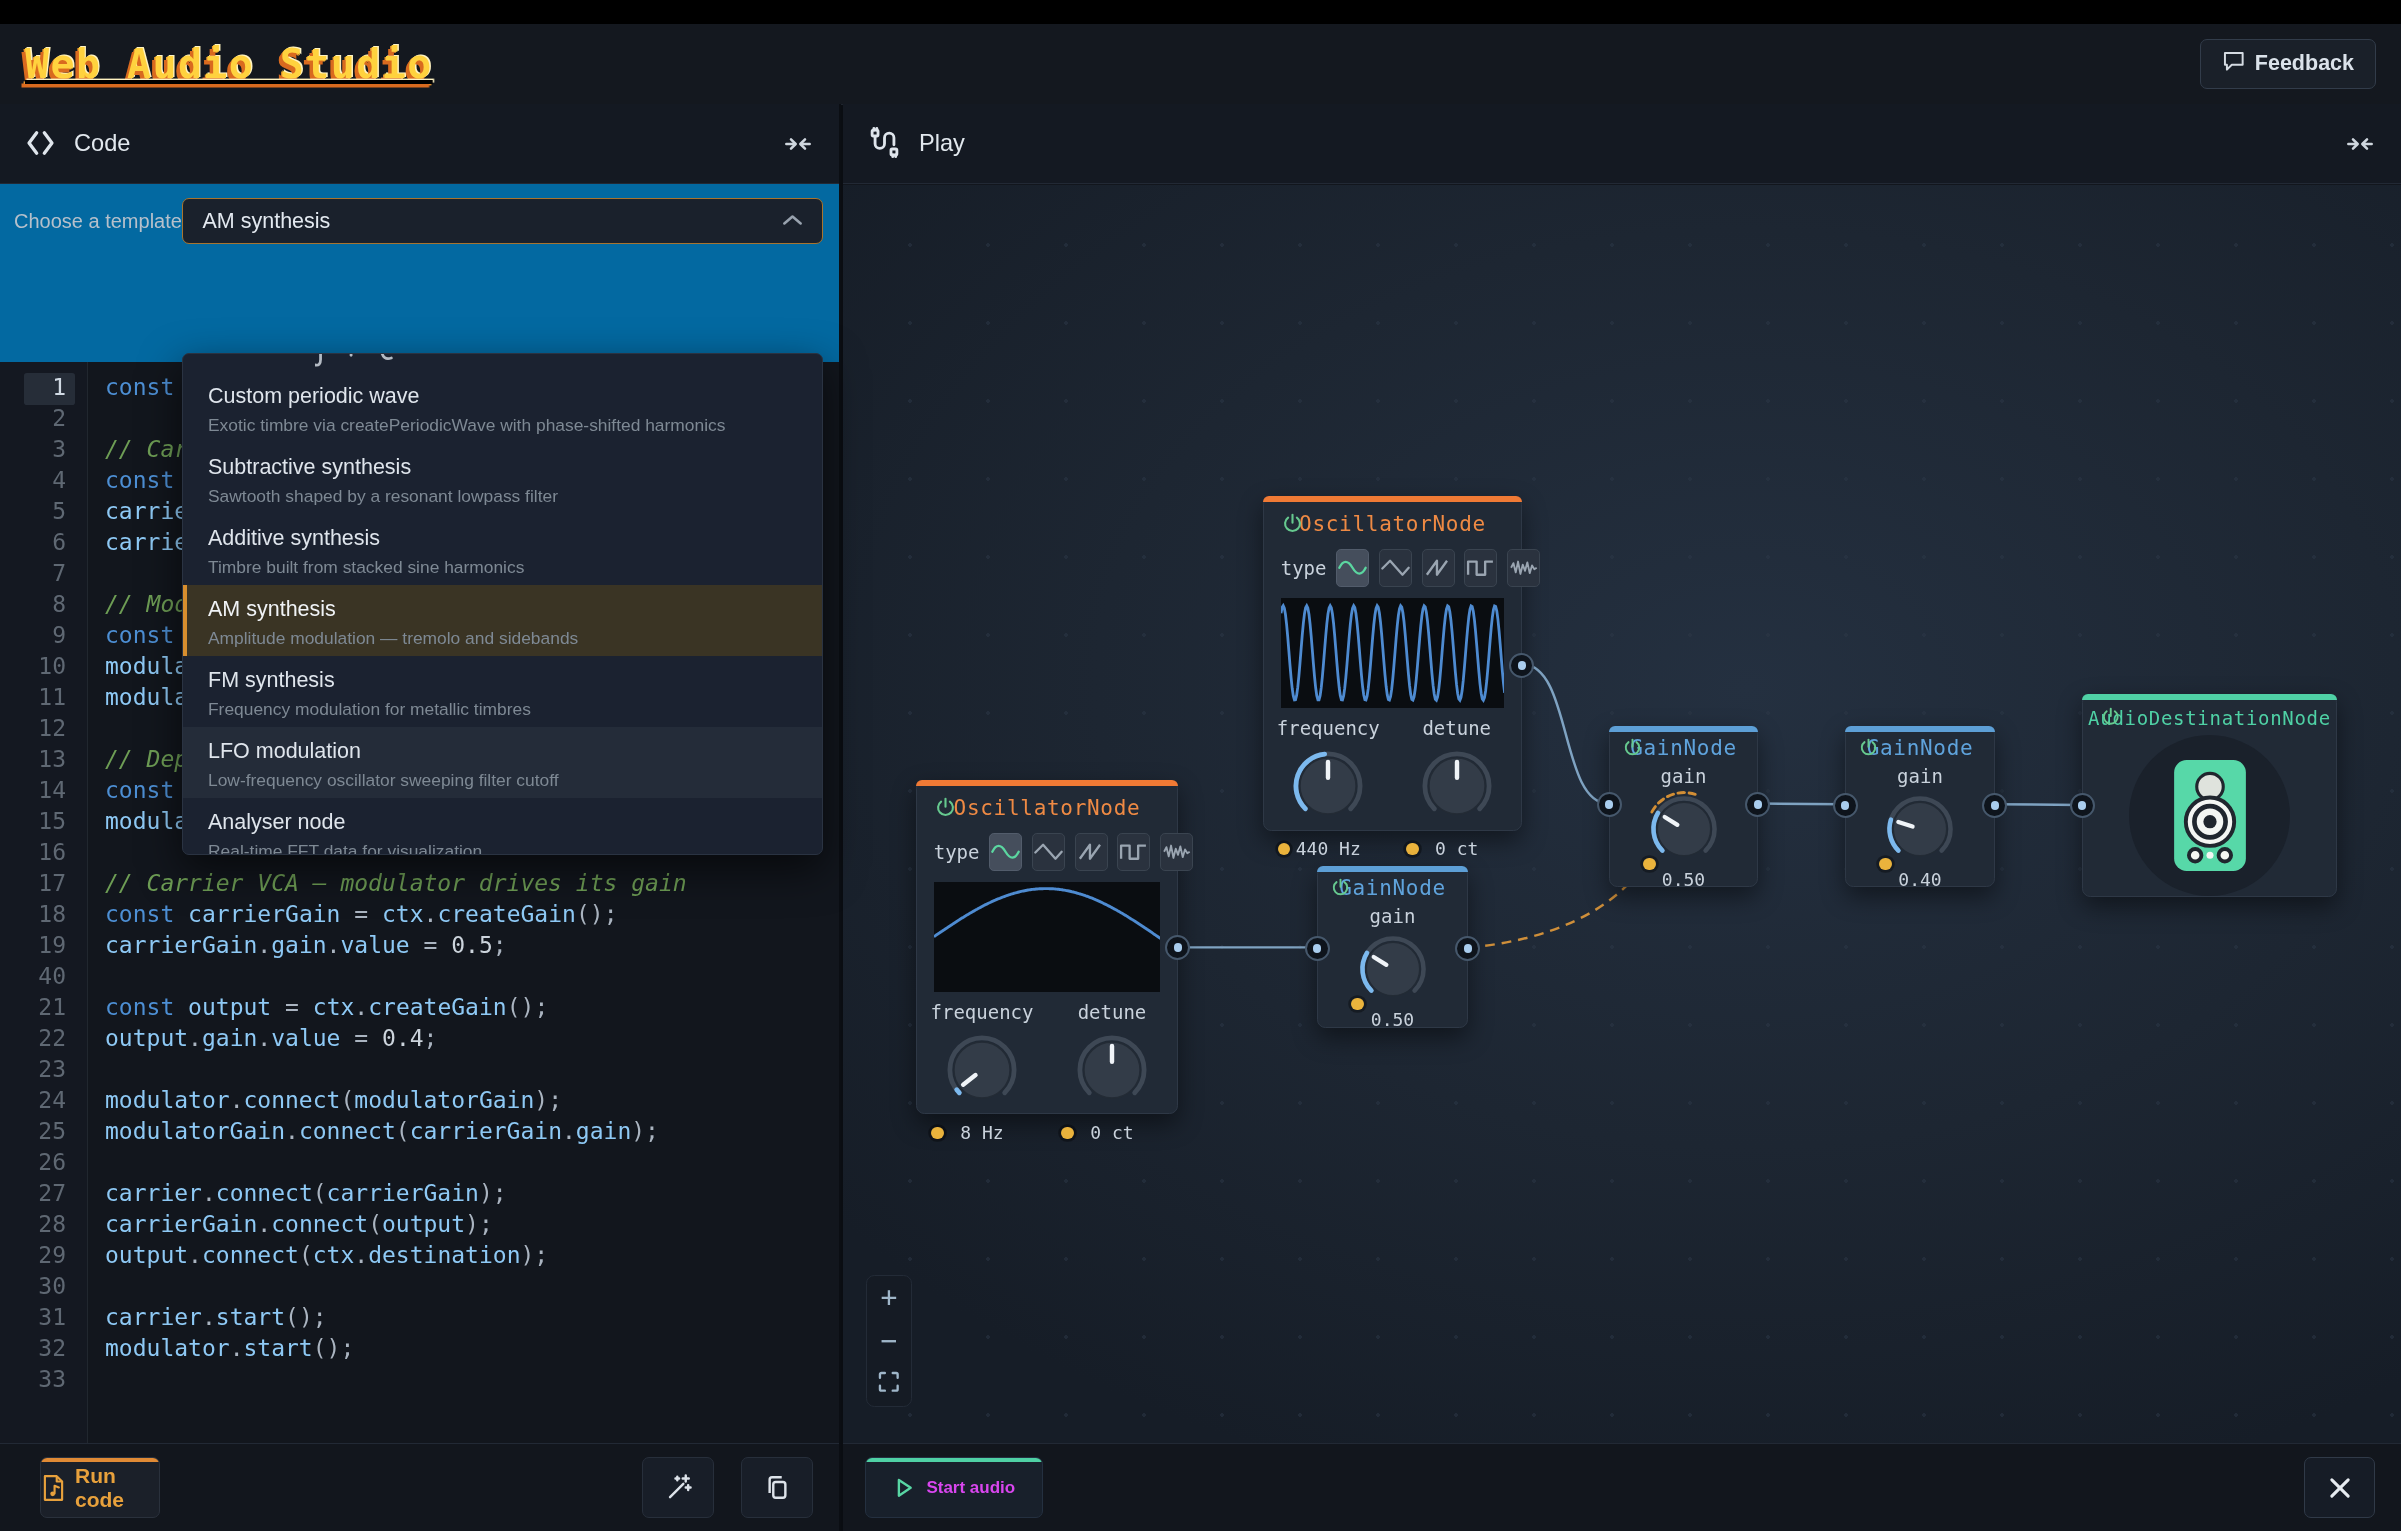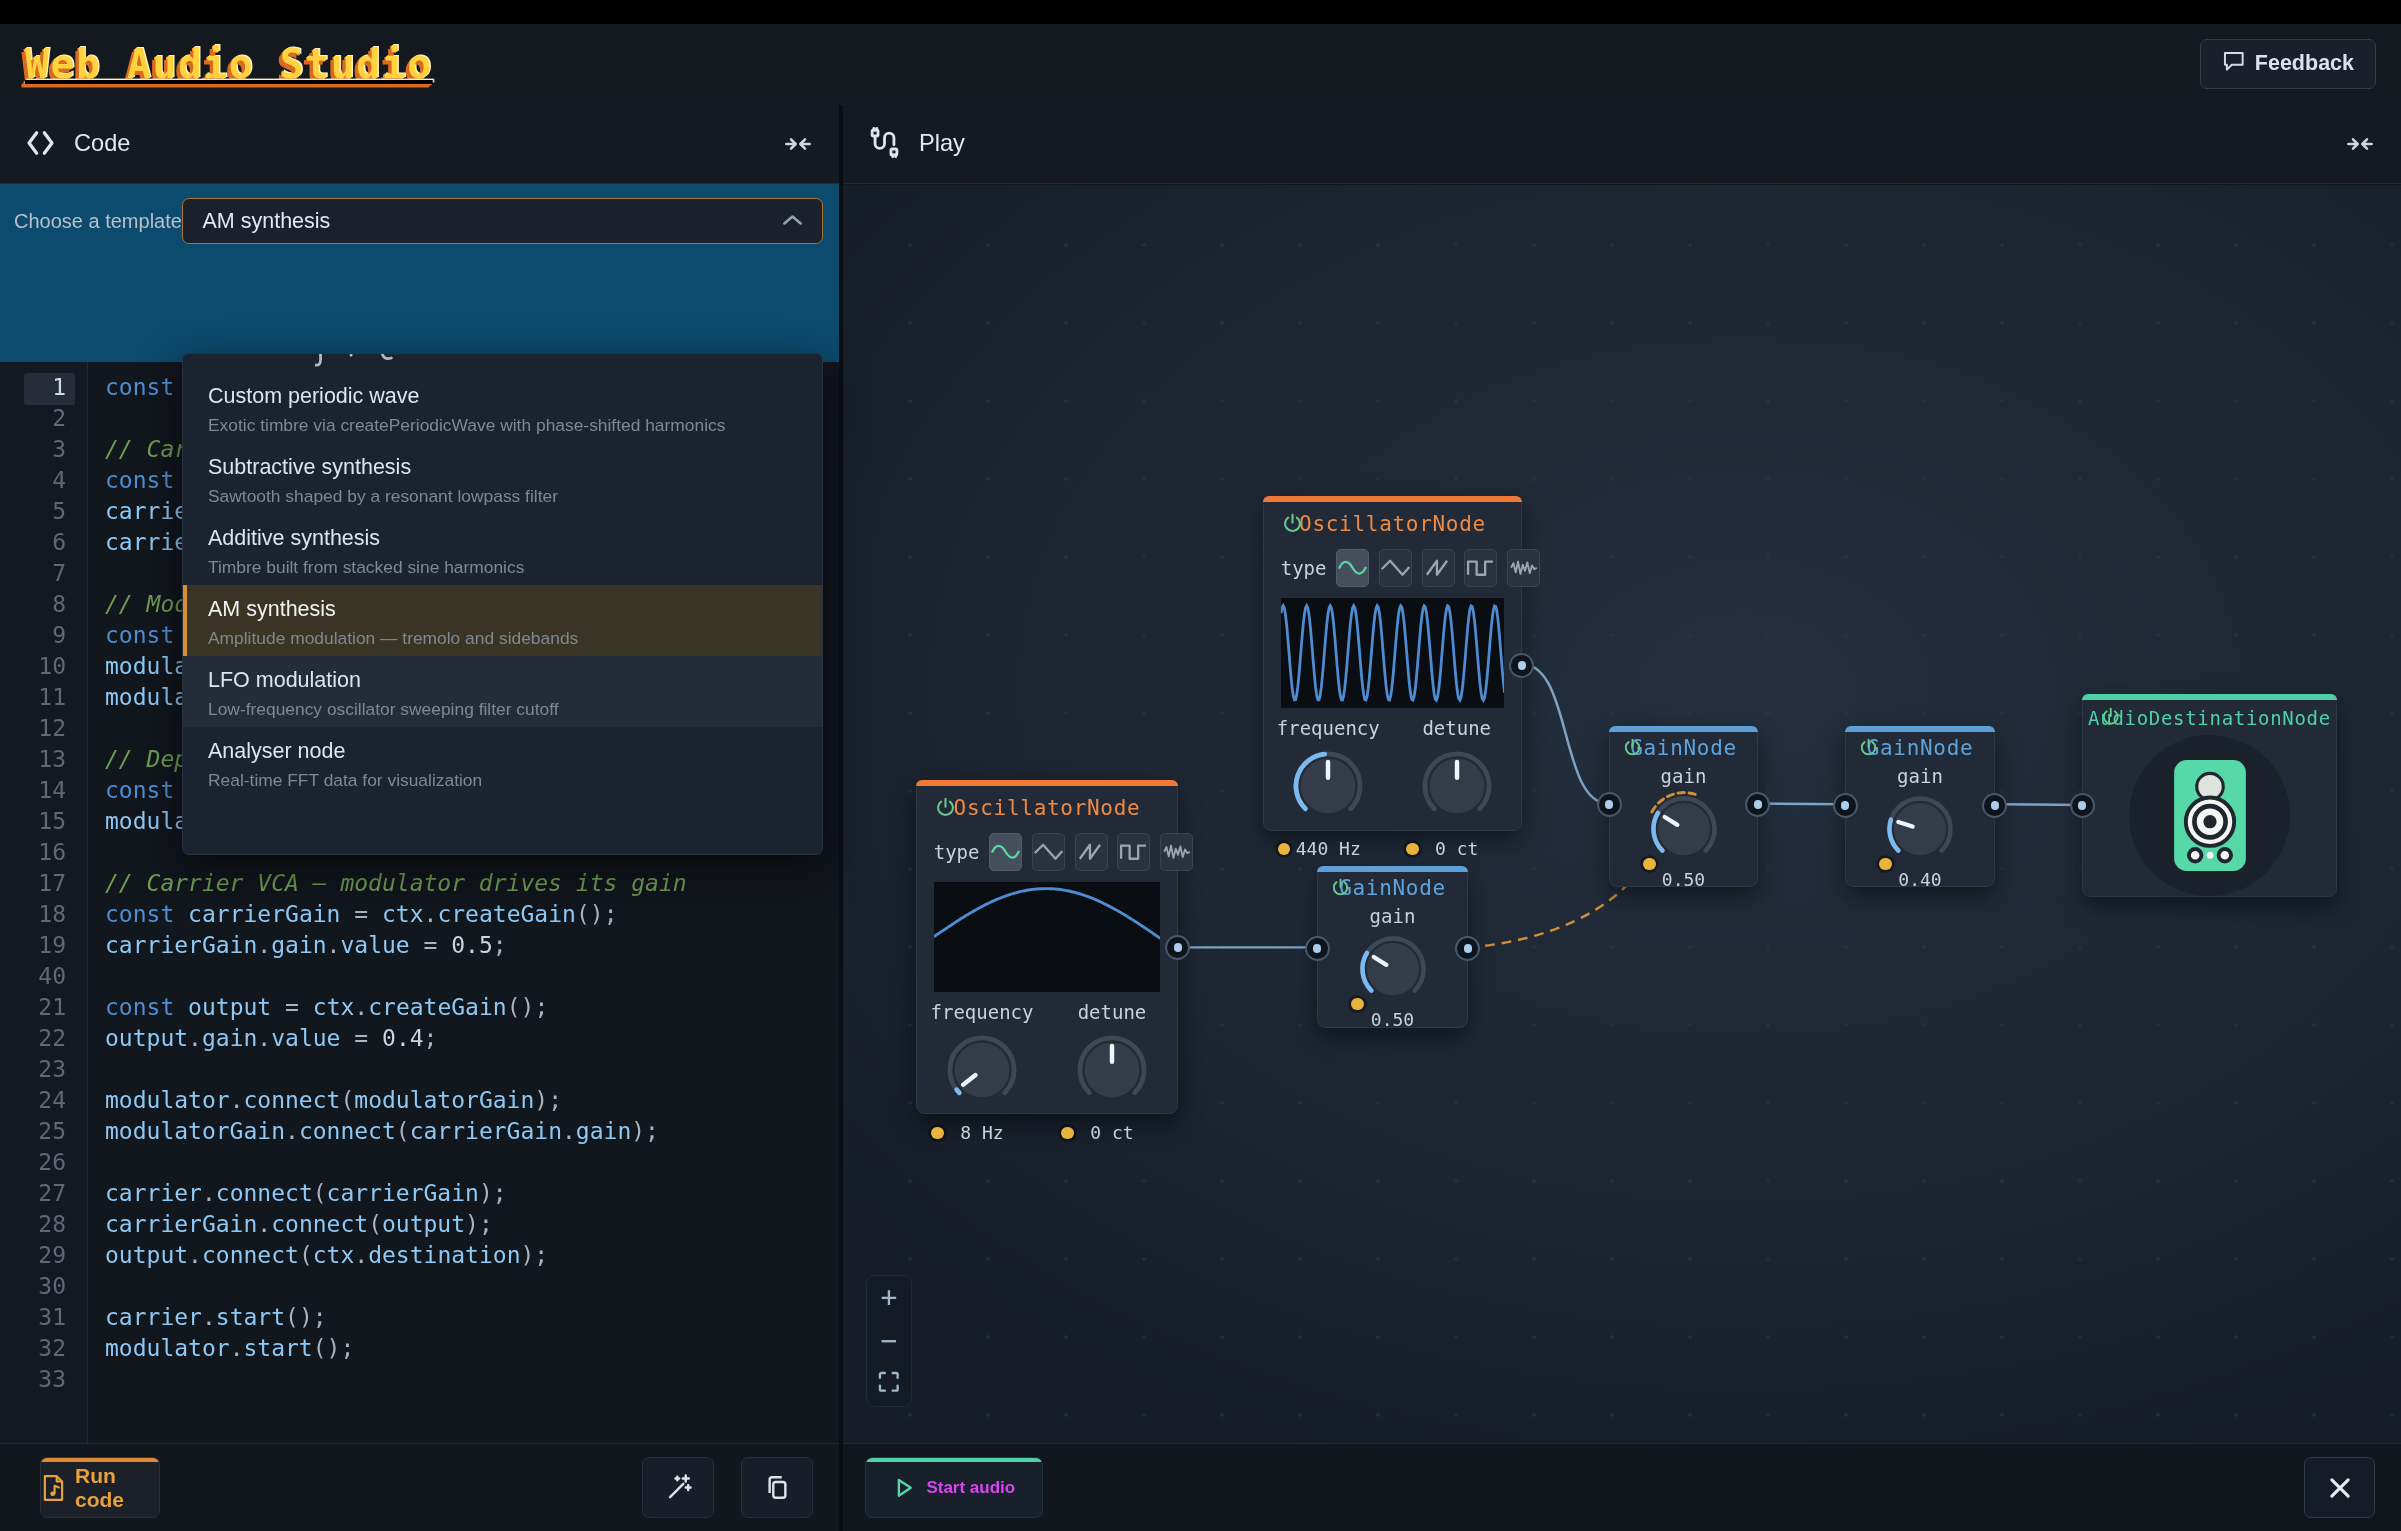--- a/index.html
+++ b/index.html
@@ -13,21 +13,21 @@
   #logo { margin-left:25px; font-family:"DejaVu Sans Mono", monospace; font-weight:bold;
     font-size:40px; letter-spacing:1.4px; color:#ffd23e;
     text-shadow:-3.5px 3.5px 0 #d96a1f, -1.4px 1.4px 0 #ef9a2e, 1.4px -1.4px 0 #fff3c2; }
   #feedback-btn { position:absolute; right:25px; top:50%; transform:translateY(-50%);
     height:50px; padding:0 21px; display:flex; align-items:center; gap:9.7px;
     background:#1a2029; border:1.4px solid #323c4a; border-radius:7px;
     color:#dbe2ea; font-size:21.5px; font-weight:bold; cursor:pointer; }
 
   
   #code-panel { position:absolute; left:0; top:104px; width:841px; bottom:0;
-    background:#0c4a6e; border-right:2.1px solid #0b0e13; }
+    background:#0369a1; border-right:2.1px solid #0b0e13; }
   #play-panel { position:absolute; left:843px; top:104px; right:0; bottom:0; background:#12161d; }
   .panel-header { height:80px; border-bottom:1.4px solid #222935; display:flex;
     align-items:center; padding:0 25px; gap:18px; background:#141922; }
   .panel-title { font-size:23.6px; color:#e2e8ee; }
   .collapse-btn { margin-left:auto; width:33px; height:33px; display:flex;
     align-items:center; justify-content:center; cursor:pointer; }
 
   
   #template-row { position:relative; height:74px; display:flex; align-items:center; }
   #template-label { position:absolute; left:14px; font-size:20px; color:#b6c0cb; }
@@ -358,20 +358,24 @@
           <div class="dd-desc">Sawtooth shaped by a resonant lowpass filter</div>
         </div>
         <div class="dd-item">
           <div class="dd-title">Additive synthesis</div>
           <div class="dd-desc">Timbre built from stacked sine harmonics</div>
         </div>
         <div class="dd-item selected">
           <div class="dd-title">AM synthesis</div>
           <div class="dd-desc">Amplitude modulation — tremolo and sidebands</div>
         </div>
+        <div class="dd-item">
+          <div class="dd-title">FM synthesis</div>
+          <div class="dd-desc">Frequency modulation for metallic timbres</div>
+        </div>
         <div class="dd-item hover">
           <div class="dd-title">LFO modulation</div>
           <div class="dd-desc">Low-frequency oscillator sweeping filter cutoff</div>
         </div>
         <div class="dd-item">
           <div class="dd-title">Analyser node</div>
           <div class="dd-desc">Real-time FFT data for visualization</div>
         </div>
       </div>
   </div>

